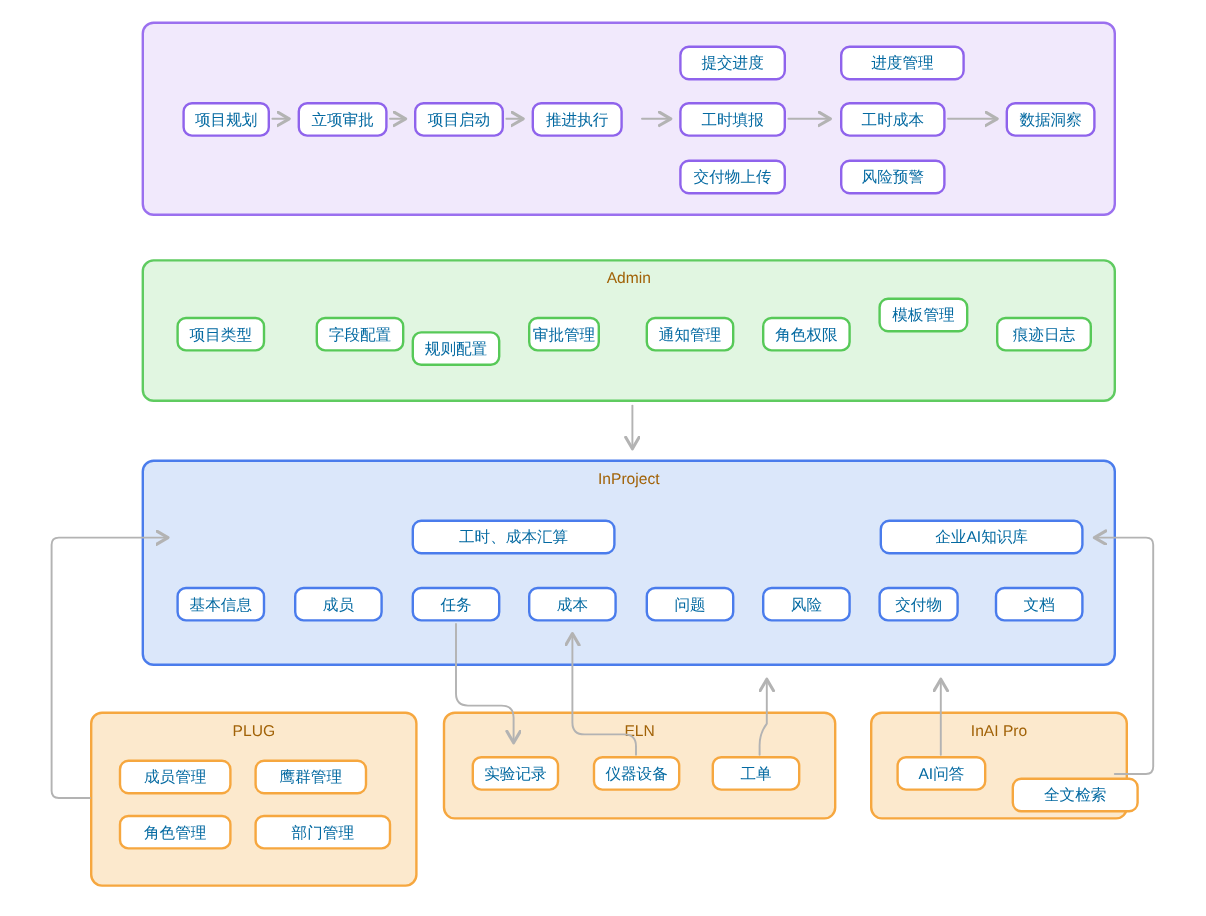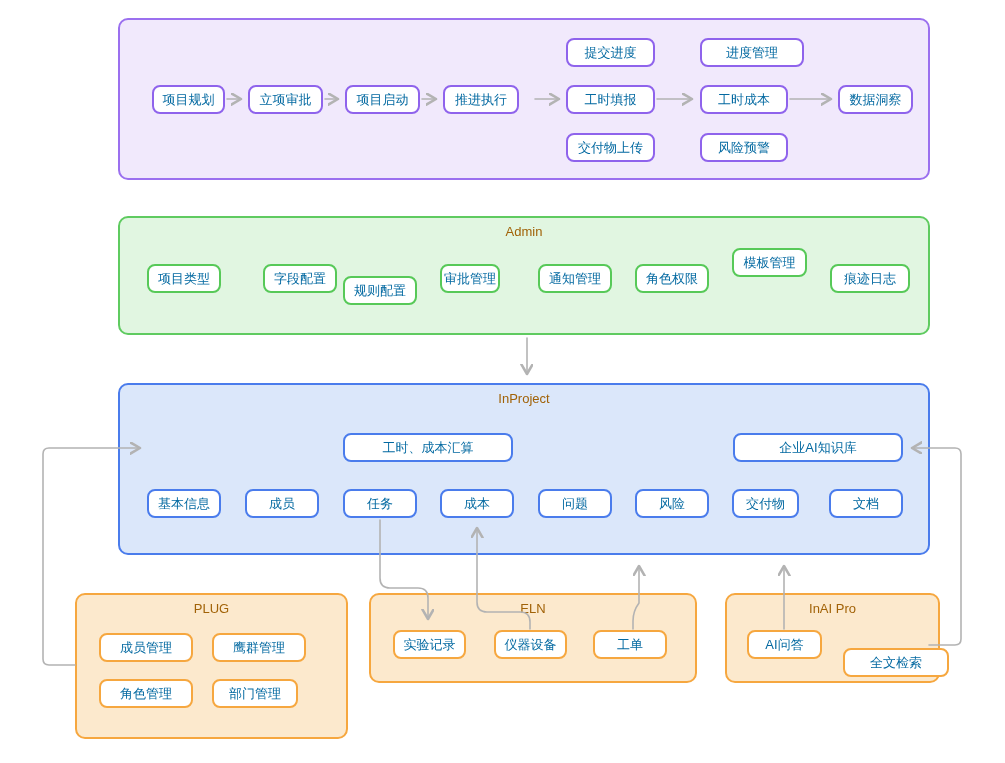--- a/index.html
+++ b/index.html
@@ -77,21 +77,21 @@
   <div class="node n-blue" style="left:343px;top:489px;width:74px;">任务</div>
   <div class="node n-blue" style="left:440px;top:489px;width:74px;">成本</div>
   <div class="node n-blue" style="left:538px;top:489px;width:74px;">问题</div>
   <div class="node n-blue" style="left:635px;top:489px;width:74px;">风险</div>
   <div class="node n-blue" style="left:732px;top:489px;width:67px;">交付物</div>
   <div class="node n-blue" style="left:829px;top:489px;width:74px;">文档</div>
 
   <div class="node n-orange" style="left:99px;top:633px;width:94px;">成员管理</div>
   <div class="node n-orange" style="left:212px;top:633px;width:94px;">鹰群管理</div>
   <div class="node n-orange" style="left:99px;top:679px;width:94px;">角色管理</div>
-  <div class="node n-orange" style="left:212px;top:679px;width:86px;">部门管理</div>
+  <div class="node n-orange" style="left:212px;top:679px;width:114px;">部门管理</div>
 
   <div class="node n-orange" style="left:393px;top:630px;width:73px;">实验记录</div>
   <div class="node n-orange" style="left:494px;top:630px;width:73px;">仪器设备</div>
   <div class="node n-orange" style="left:593px;top:630px;width:74px;">工单</div>
 
   <div class="node n-orange" style="left:747px;top:630px;width:75px;">AI问答</div>
   <div class="node n-orange" style="left:843px;top:630px;width:106px;margin-top:18px;">全文检索</div>
 
   <svg class="overlay" width="1005" height="763" viewBox="0 0 1005 763">
     <defs>

